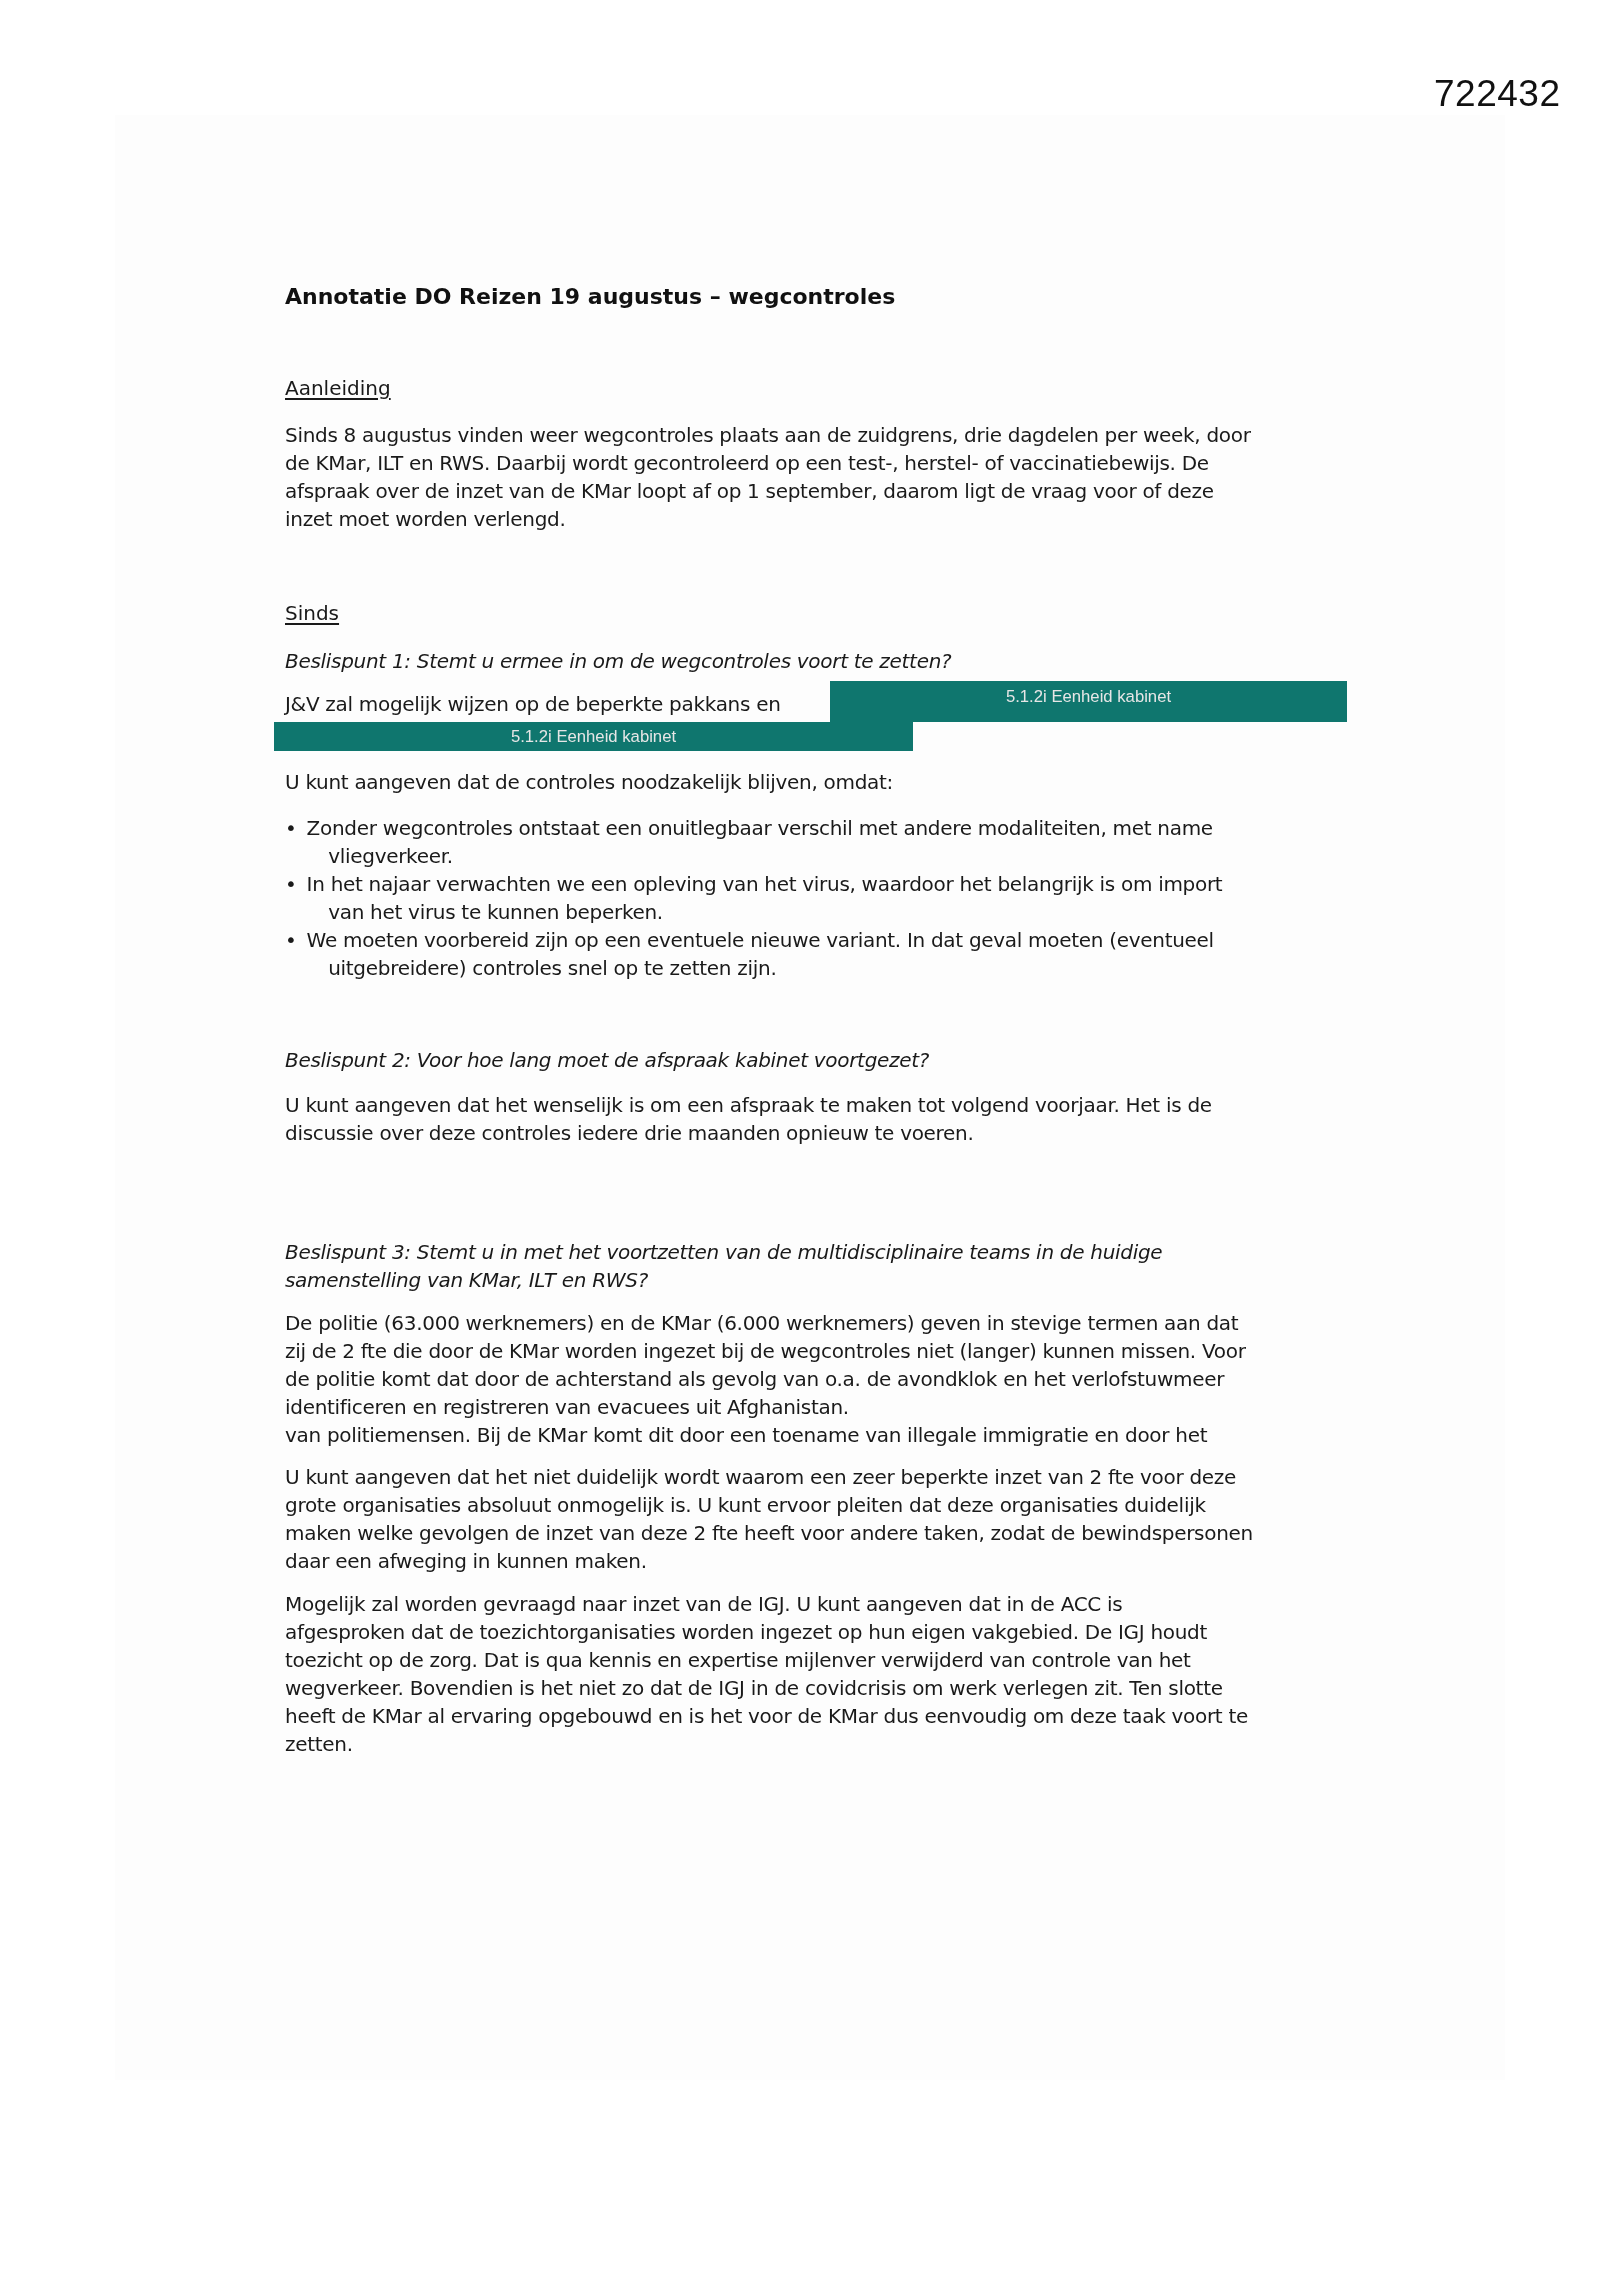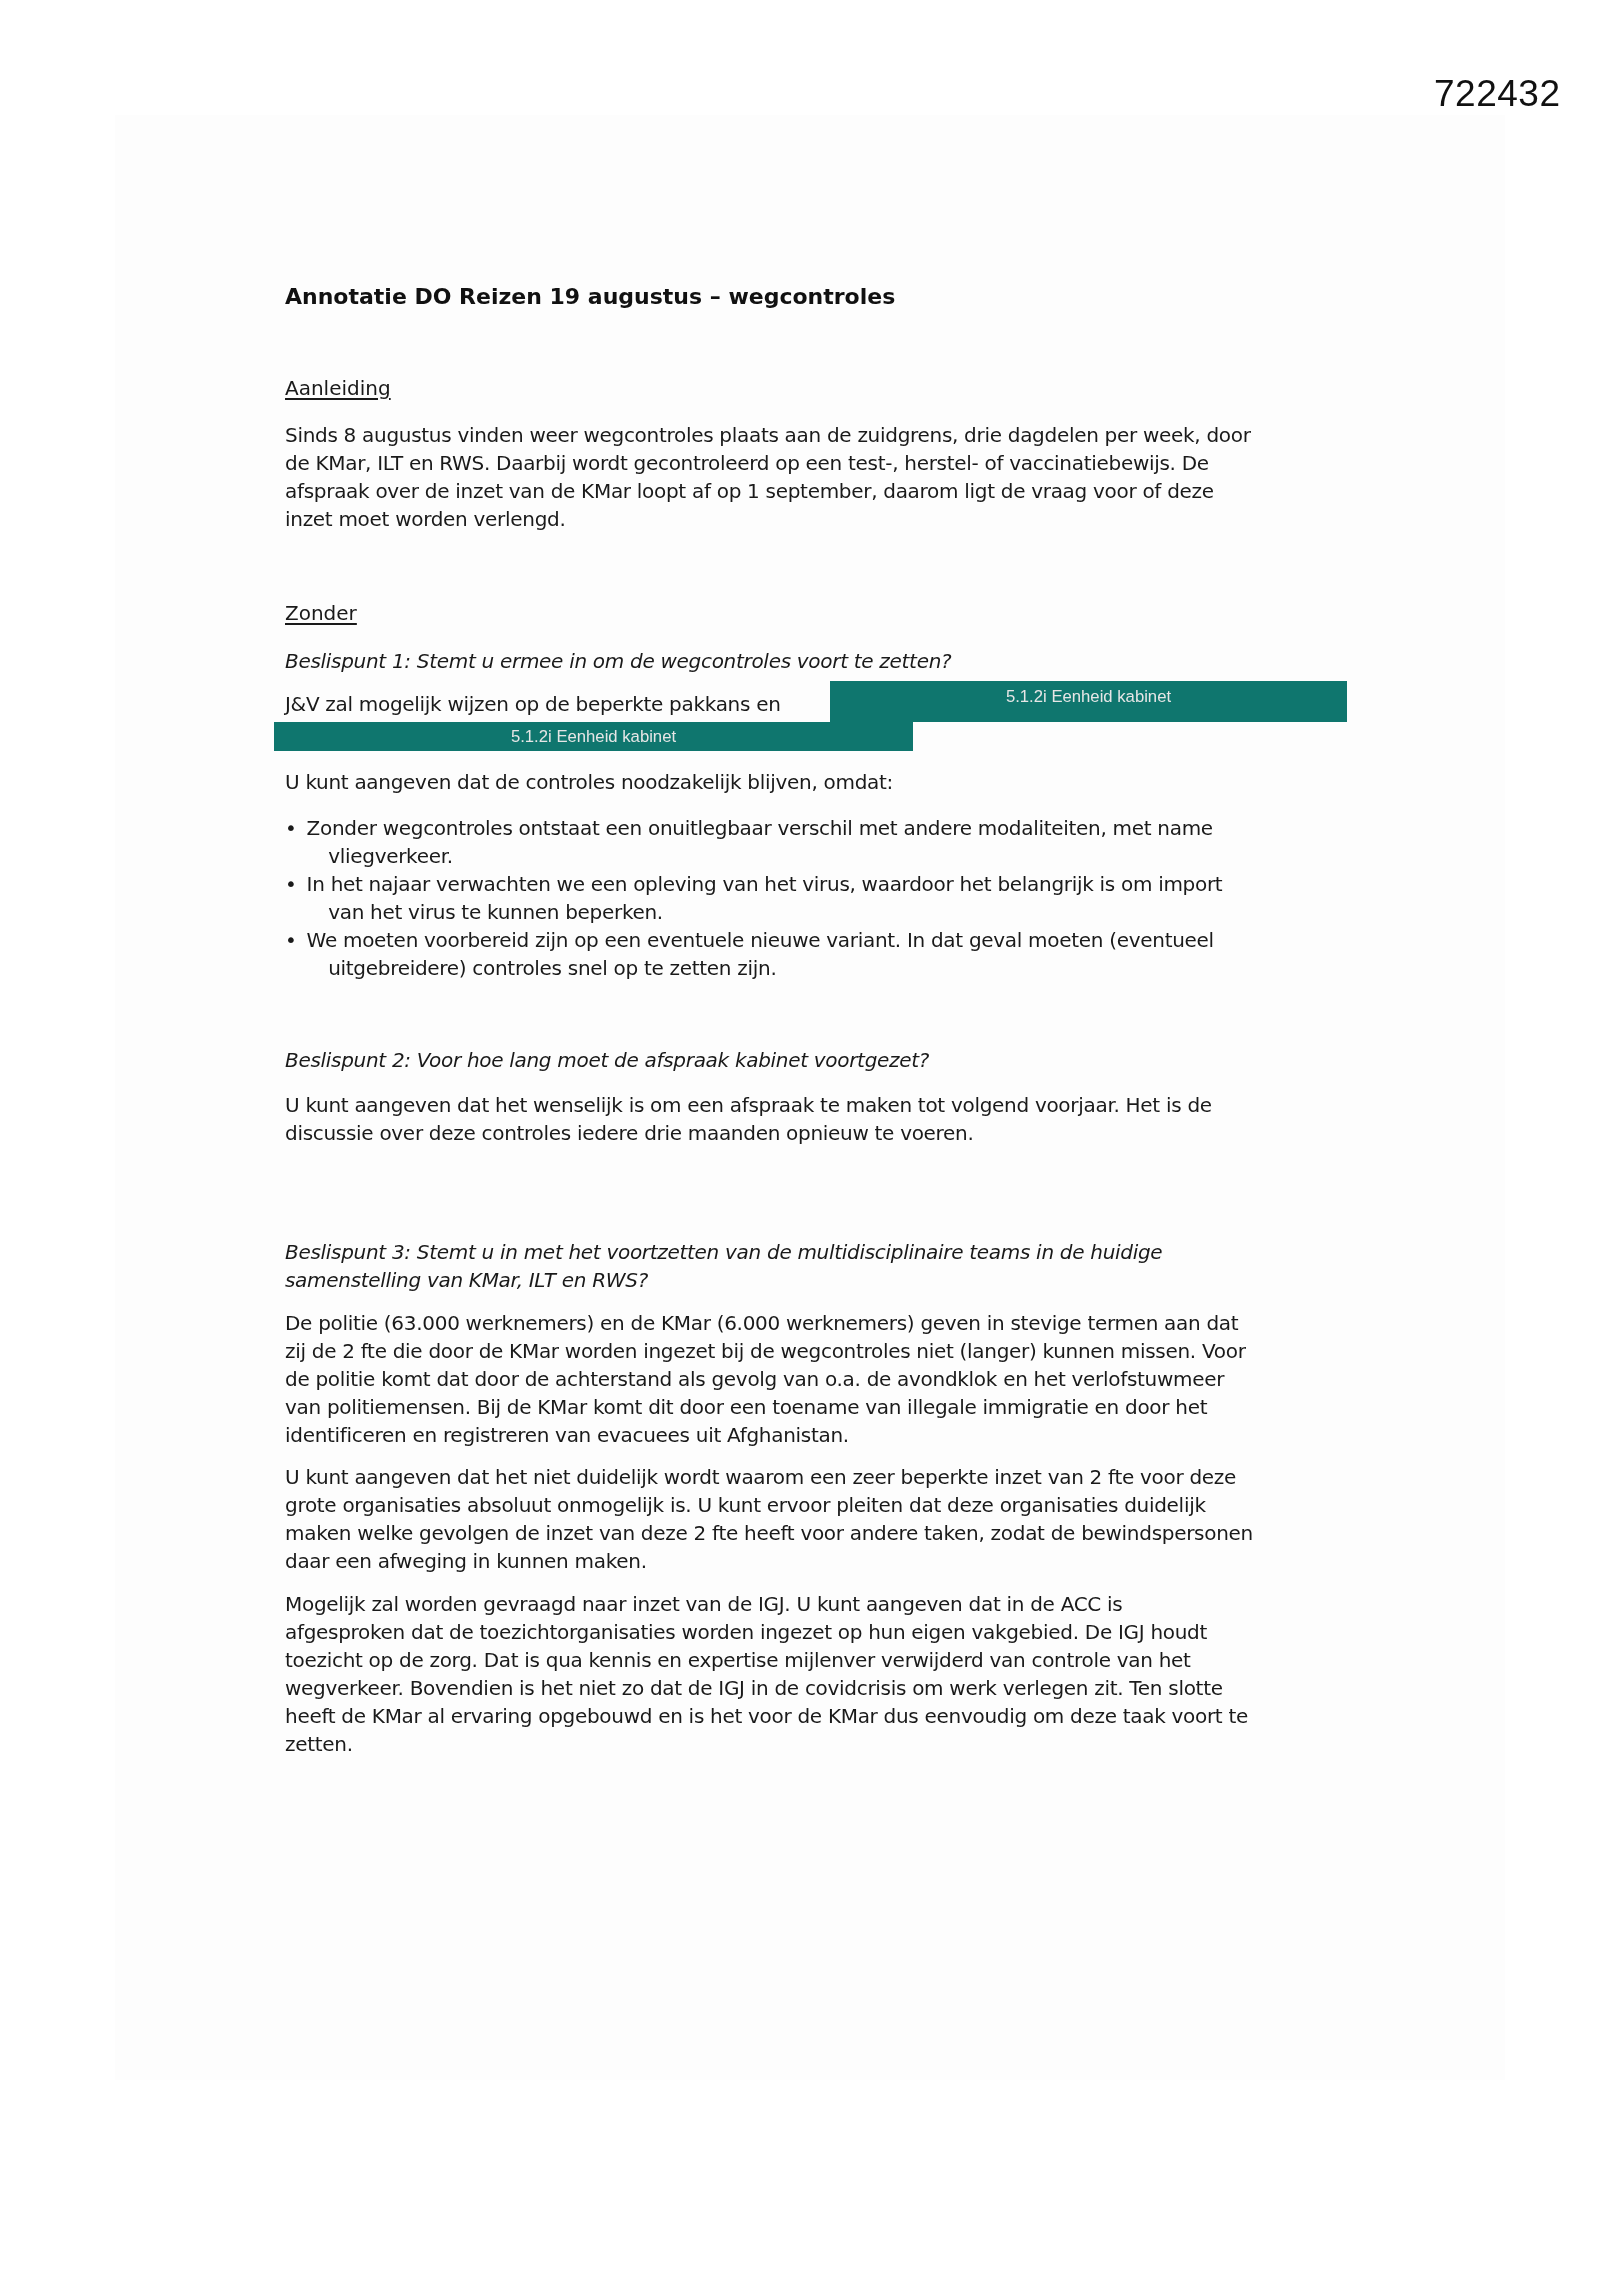--- a/index.html
+++ b/index.html
@@ -33,21 +33,21 @@
   <div class="abs title" style="top:284px;">Annotatie DO Reizen 19 augustus – wegcontroles</div>
 
   <div class="abs section-head" style="top:376px;">Aanleiding</div>
   <div class="abs para" style="top:421px;">
     <div>Sinds 8 augustus vinden weer wegcontroles plaats aan de zuidgrens, drie dagdelen per week, door</div>
     <div>de KMar, ILT en RWS. Daarbij wordt gecontroleerd op een test-, herstel- of vaccinatiebewijs. De</div>
     <div>afspraak over de inzet van de KMar loopt af op 1 september, daarom ligt de vraag voor of deze</div>
     <div>inzet moet worden verlengd.</div>
   </div>
 
-  <div class="abs section-head" style="top:601px;">Zonder</div>
+  <div class="abs section-head" style="top:601px;">Sinds</div>
 
   <div class="abs para italic" style="top:647px;">Beslispunt 1: Stemt u ermee in om de wegcontroles voort te zetten?</div>
 
   <div class="abs para" style="top:690px; width:auto; white-space:nowrap;">J&amp;V zal mogelijk wijzen op de beperkte pakkans en</div>
 
   <div class="abs para" style="top:768px;">U kunt aangeven dat de controles noodzakelijk blijven, omdat:</div>
 
   <ul class="bullets abs" style="top:814px;">
     <li><span>Zonder wegcontroles ontstaat een onuitlegbaar verschil met andere modaliteiten, met name</span><span class="cont">vliegverkeer.</span></li>
     <li><span>In het najaar verwachten we een opleving van het virus, waardoor het belangrijk is om import</span><span class="cont">van het virus te kunnen beperken.</span></li>
@@ -62,22 +62,22 @@
 
   <div class="abs para italic" style="top:1238px;">
     <div>Beslispunt 3: Stemt u in met het voortzetten van de multidisciplinaire teams in de huidige</div>
     <div>samenstelling van KMar, ILT en RWS?</div>
   </div>
 
   <div class="abs para" style="top:1309px;">
     <div>De politie (63.000 werknemers) en de KMar (6.000 werknemers) geven in stevige termen aan dat</div>
     <div>zij de 2 fte die door de KMar worden ingezet bij de wegcontroles niet (langer) kunnen missen. Voor</div>
     <div>de politie komt dat door de achterstand als gevolg van o.a. de avondklok en het verlofstuwmeer</div>
+    <div>identificeren en registreren van evacuees uit Afghanistan.</div>
     <div>van politiemensen. Bij de KMar komt dit door een toename van illegale immigratie en door het</div>
-    <div>identificeren en registreren van evacuees uit Afghanistan.</div>
   </div>
 
   <div class="abs para" style="top:1463px;">
     <div>U kunt aangeven dat het niet duidelijk wordt waarom een zeer beperkte inzet van 2 fte voor deze</div>
     <div>grote organisaties absoluut onmogelijk is. U kunt ervoor pleiten dat deze organisaties duidelijk</div>
     <div>maken welke gevolgen de inzet van deze 2 fte heeft voor andere taken, zodat de bewindspersonen</div>
     <div>daar een afweging in kunnen maken.</div>
   </div>
 
   <div class="abs para" style="top:1590px;">

